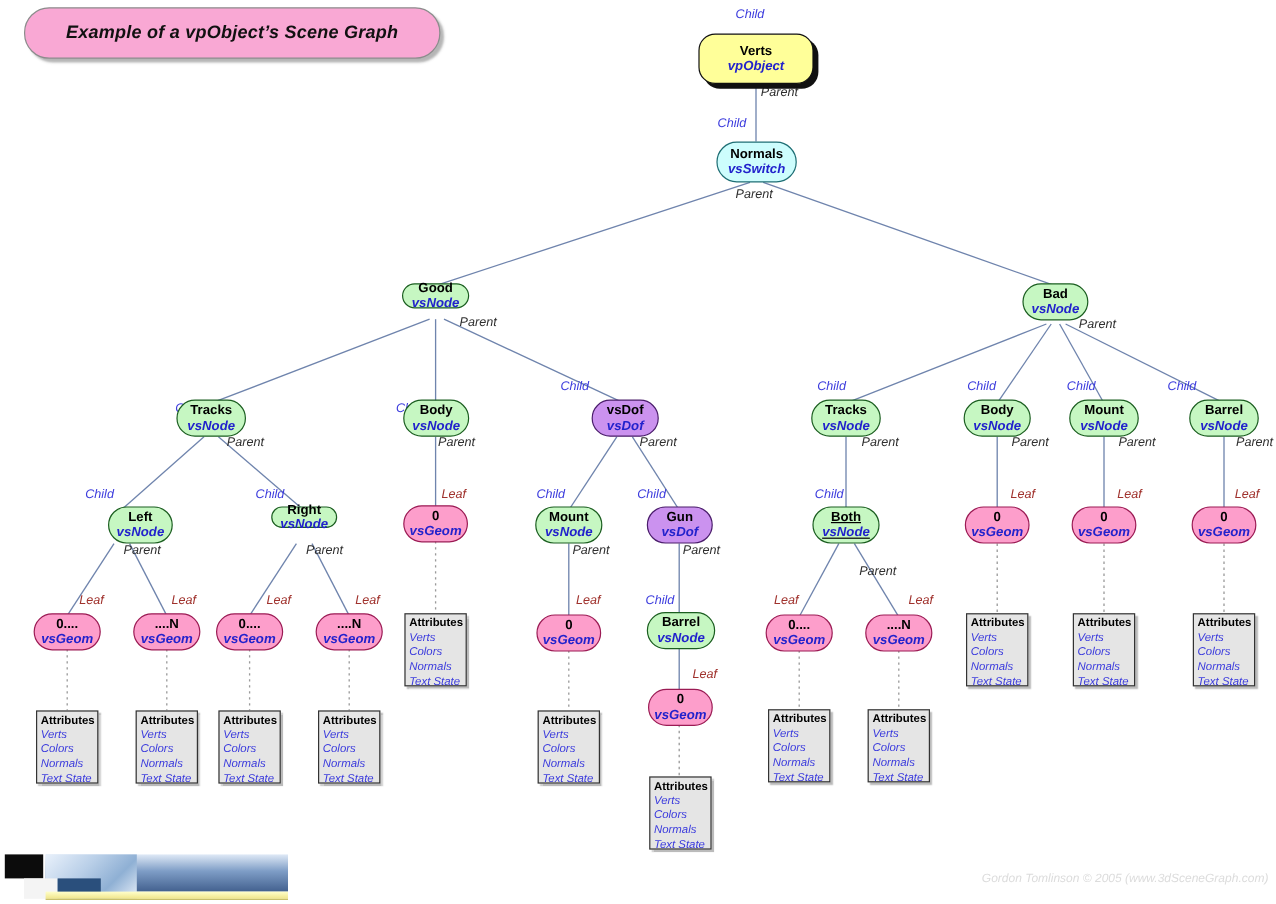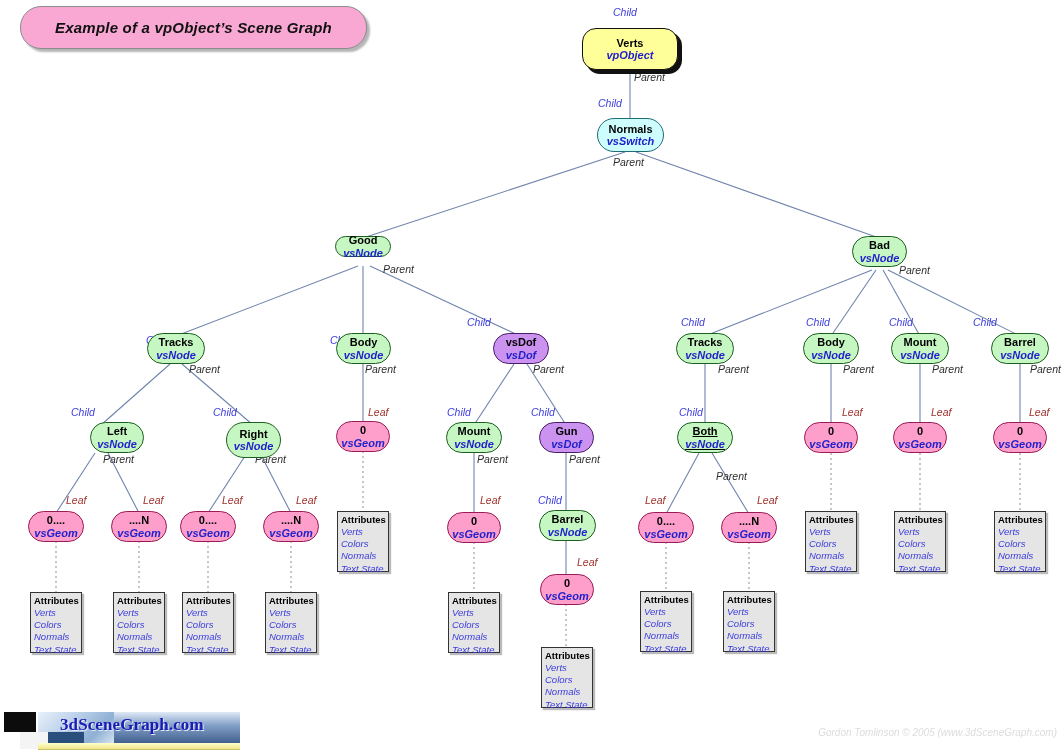--- a/index.html
+++ b/index.html
@@ -216,21 +216,21 @@
   <div class="node n-dof" style="left:493px;top:333px;width:56px;height:31px;">
     <div class="n1">vsDof</div>
     <div class="n2">vsDof</div>
   </div>
 
   <div class="node n-node" style="left:90px;top:422px;width:54px;height:31px;">
     <div class="n1">Left</div>
     <div class="n2">vsNode</div>
   </div>
 
-  <div class="node n-node" style="left:226px;top:422px;width:55px;height:36px;">
+  <div class="node n-node" style="left:226px;top:422px;width:55px;height:18px;">
     <div class="n1">Right</div>
     <div class="n2">vsNode</div>
   </div>
 
   <div class="node n-node" style="left:446px;top:422px;width:56px;height:31px;">
     <div class="n1">Mount</div>
     <div class="n2">vsNode</div>
   </div>
 
   <div class="node n-dof" style="left:539px;top:422px;width:55px;height:31px;">
@@ -423,19 +423,18 @@
     <div class="aitem">Normals</div>
     <div class="aitem">Text State</div>
   </div>
 
   <div class="logo">
     <div class="band"></div>
     <div class="pane"></div>
     <div class="sq1"></div>
     <div class="sq2"></div>
     <div class="chip"></div>
-    <div class="txt">3dSceneGraph.com</div>
     <div class="bar"></div>
   </div>
 
   <div class="footer">Gordon Tomlinson © 2005 (www.3dSceneGraph.com)</div>
 
 </div>
 
 </body></html>

